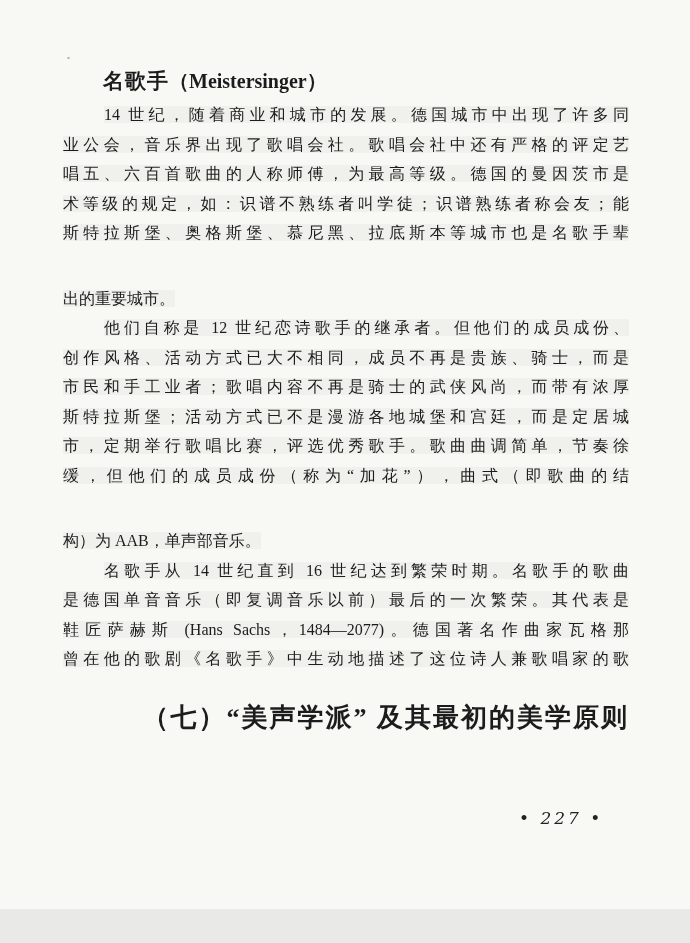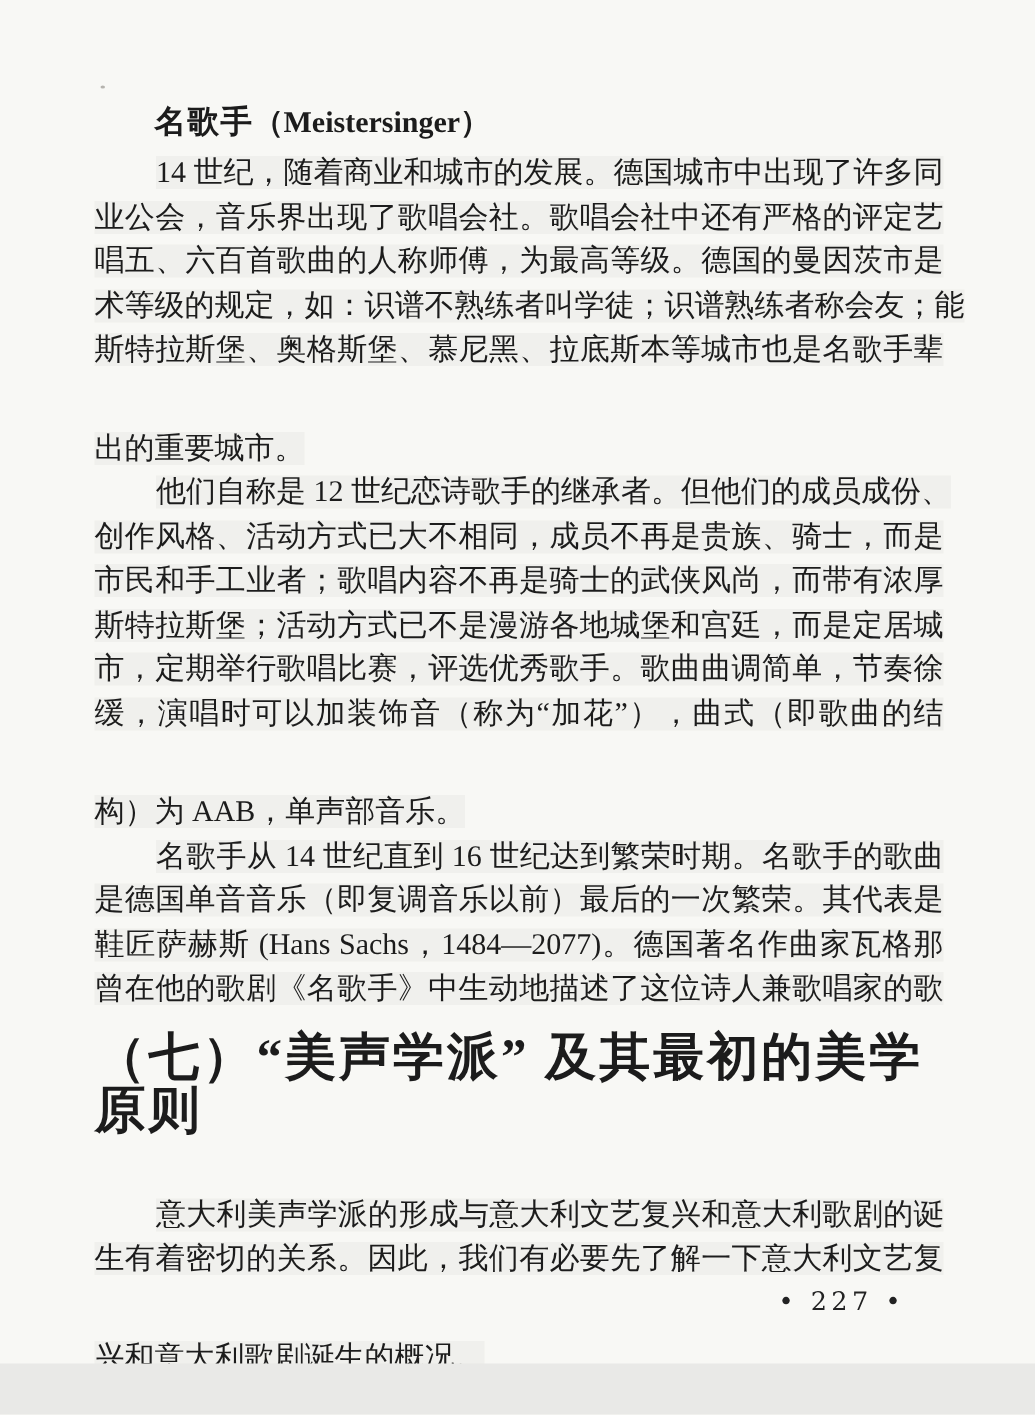--- a/index.html
+++ b/index.html
@@ -33,48 +33,49 @@
   }
   .subtitle .latin{
     font-family:"Liberation Serif","DejaVu Serif",serif;
     font-size:20px;
     font-weight:bold;
   }
   .para{margin:0;padding:0;}
   .line{
     height:29.5px;
     line-height:29.5px;
-    font-size:20px;
+    font-size:16px;
     text-align:justify;
     text-align-last:justify;
     white-space:nowrap;
     overflow:visible;
   }
   .line .lt{
     background:rgba(173,173,164,0.10);
   }
   .line.indent{text-indent:41px;}
   .line.last{text-align-last:left;margin-top:36px;}
   .heading{
-    margin-top:13px;
+    margin-top:26px;
     line-height:35px;
-    font-size:34px;
+    font-size:26px;
     font-weight:600;
-    text-align:left;
+    text-align:right;
     letter-spacing:2px;
     font-family:"Liberation Serif","DejaVu Serif",serif;
   }
   .para4{margin-top:38px;}
   .page-number{
     position:absolute;
-    left:519px;top:858px;
+    left:519px;top:808px;
     font-size:17px;
     letter-spacing:3px;
     color:#222;
     font-family:"DejaVu Serif","Liberation Serif",serif;
+    font-style:italic;
   }
   .watermark{
     position:absolute;
     left:543px;top:911px;
     font-size:15px;
     font-family:"DejaVu Sans","Liberation Sans",sans-serif;
     white-space:nowrap;
   }
   .watermark .wm-name{color:#4d7c0f;}
   .watermark .wm-url{color:#c4713a;margin-left:4px;}
@@ -107,38 +108,33 @@
       <div class="line"><span class="lt">斯特拉斯堡、奥格斯堡、慕尼黑、拉底斯本等城市也是名歌手辈</span></div>
       <div class="line last"><span class="lt">出的重要城市。</span></div>
     </div>
 
     <div class="para">
       <div class="line indent"><span class="lt">他们自称是 12 世纪恋诗歌手的继承者。但他们的成员成份、</span></div>
       <div class="line"><span class="lt">创作风格、活动方式已大不相同，成员不再是贵族、骑士，而是</span></div>
       <div class="line"><span class="lt">市民和手工业者；歌唱内容不再是骑士的武侠风尚，而带有浓厚</span></div>
       <div class="line"><span class="lt">斯特拉斯堡；活动方式已不是漫游各地城堡和宫廷，而是定居城</span></div>
       <div class="line"><span class="lt">市，定期举行歌唱比赛，评选优秀歌手。歌曲曲调简单，节奏徐</span></div>
-      <div class="line"><span class="lt">缓，演唱时可以加装饰音（称为“加花”），曲式（即歌曲的结</span></div>
+      <div class="line"><span class="lt">缓，但他们的成员成份（称为“加花”），曲式（即歌曲的结</span></div>
       <div class="line last"><span class="lt">构）为 AAB，单声部音乐。</span></div>
     </div>
 
     <div class="para">
       <div class="line indent"><span class="lt">名歌手从 14 世纪直到 16 世纪达到繁荣时期。名歌手的歌曲</span></div>
       <div class="line"><span class="lt">是德国单音音乐（即复调音乐以前）最后的一次繁荣。其代表是</span></div>
       <div class="line"><span class="lt">鞋匠萨赫斯 (Hans Sachs，1484—2077)。德国著名作曲家瓦格那</span></div>
       <div class="line"><span class="lt">曾在他的歌剧《名歌手》中生动地描述了这位诗人兼歌唱家的歌</span></div>
     </div>
 
     <div class="heading">（七）“美声学派” 及其最初的美学原则</div>
 
-    <div class="para para4">
-      <div class="line indent"><span class="lt">意大利美声学派的形成与意大利文艺复兴和意大利歌剧的诞</span></div>
-      <div class="line"><span class="lt">生有着密切的关系。因此，我们有必要先了解一下意大利文艺复</span></div>
-      <div class="line last"><span class="lt">兴和意大利歌剧诞生的概况。</span></div>
-    </div>
 
   </div>
 
   <div class="page-number">• 227 •</div>
 
   <div class="watermark">
     <span class="wm-name">歌谱简谱网</span>
     <span class="wm-url">jianpu.cn</span>
   </div>
 

